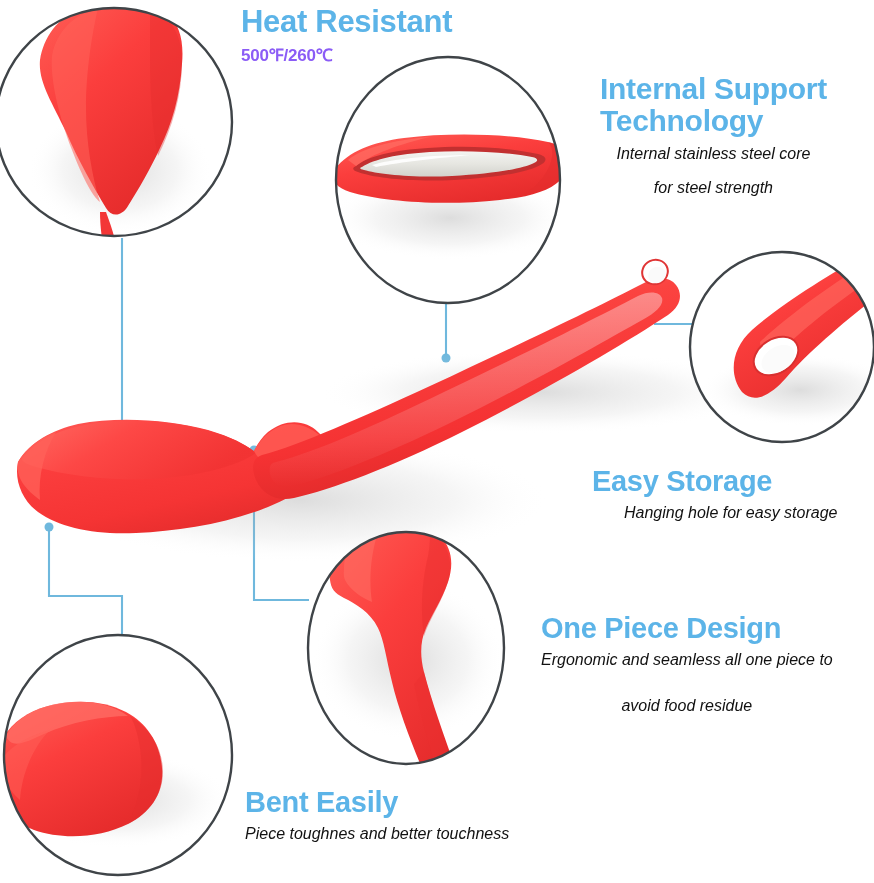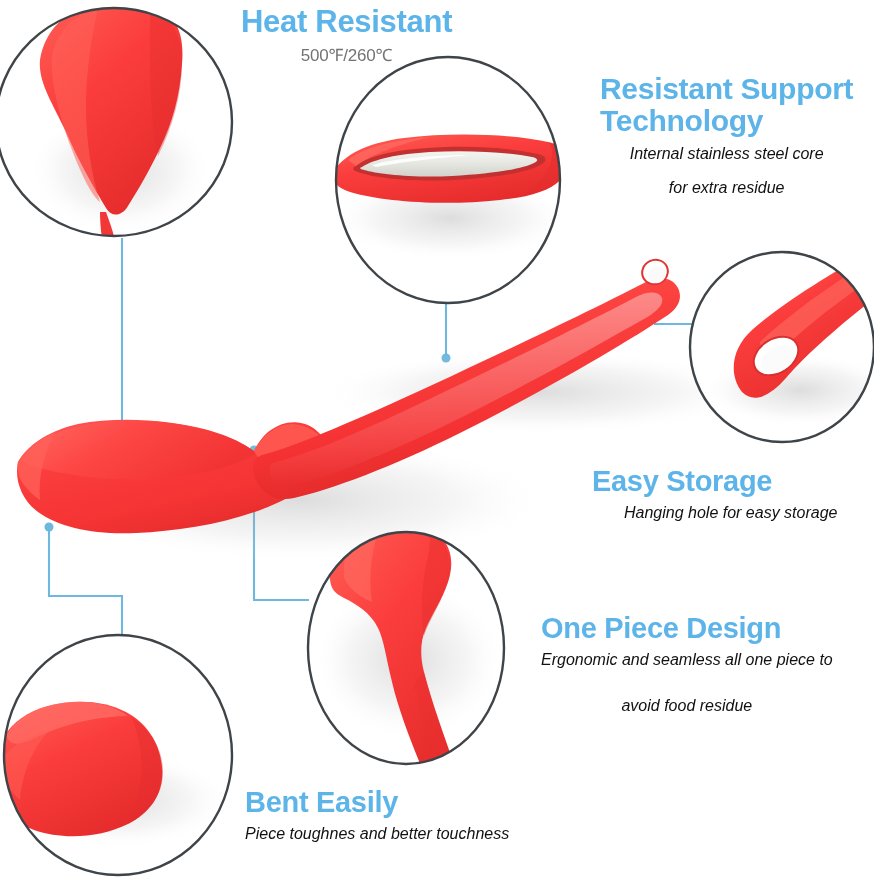--- a/index.html
+++ b/index.html
@@ -25,24 +25,23 @@
     white-space:nowrap;
   }
   .sub{
     color:#111111;
     font-style:italic;
     font-weight:normal;
     white-space:nowrap;
     text-align:center;
   }
   .subbold{
-    color:#737373;
-    font-weight:normal;
+    color:#8b5cf6;
+    font-weight:bold;
     white-space:nowrap;
-    text-align:center;
   }
 
   
   #t-heat{left:241px;top:6px;}
   #t-heat .head{font-size:31px;}
   #t-heat .subbold{font-size:17px;margin-top:4px;letter-spacing:-0.2px;}
 
   #t-internal{left:600px;top:73px;}
   #t-internal .head{font-size:30px;}
   #t-internal .sub{font-size:16px;}
@@ -325,24 +324,24 @@
       <ellipse cx="118" cy="755" rx="114" ry="120" fill="none" stroke="#3f4448" stroke-width="2.4"></ellipse>
     </g>
   </svg>
 
   <div class="txtblock" id="t-heat">
     <div class="head">Heat Resistant</div>
     <div class="subbold">500℉/260℃</div>
   </div>
 
   <div class="txtblock" id="t-internal">
-    <div class="head">Resistant Support</div>
+    <div class="head">Internal Support</div>
     <div class="head">Technology</div>
     <div class="sub l1">Internal stainless steel core</div>
-    <div class="sub l2">for extra residue</div>
+    <div class="sub l2">for steel strength</div>
   </div>
 
   <div class="txtblock" id="t-storage">
     <div class="head">Easy Storage</div>
     <div class="sub">Hanging hole for easy storage</div>
   </div>
 
   <div class="txtblock" id="t-onepiece">
     <div class="head">One Piece Design</div>
     <div class="sub l1">Ergonomic and seamless all one piece to</div>

